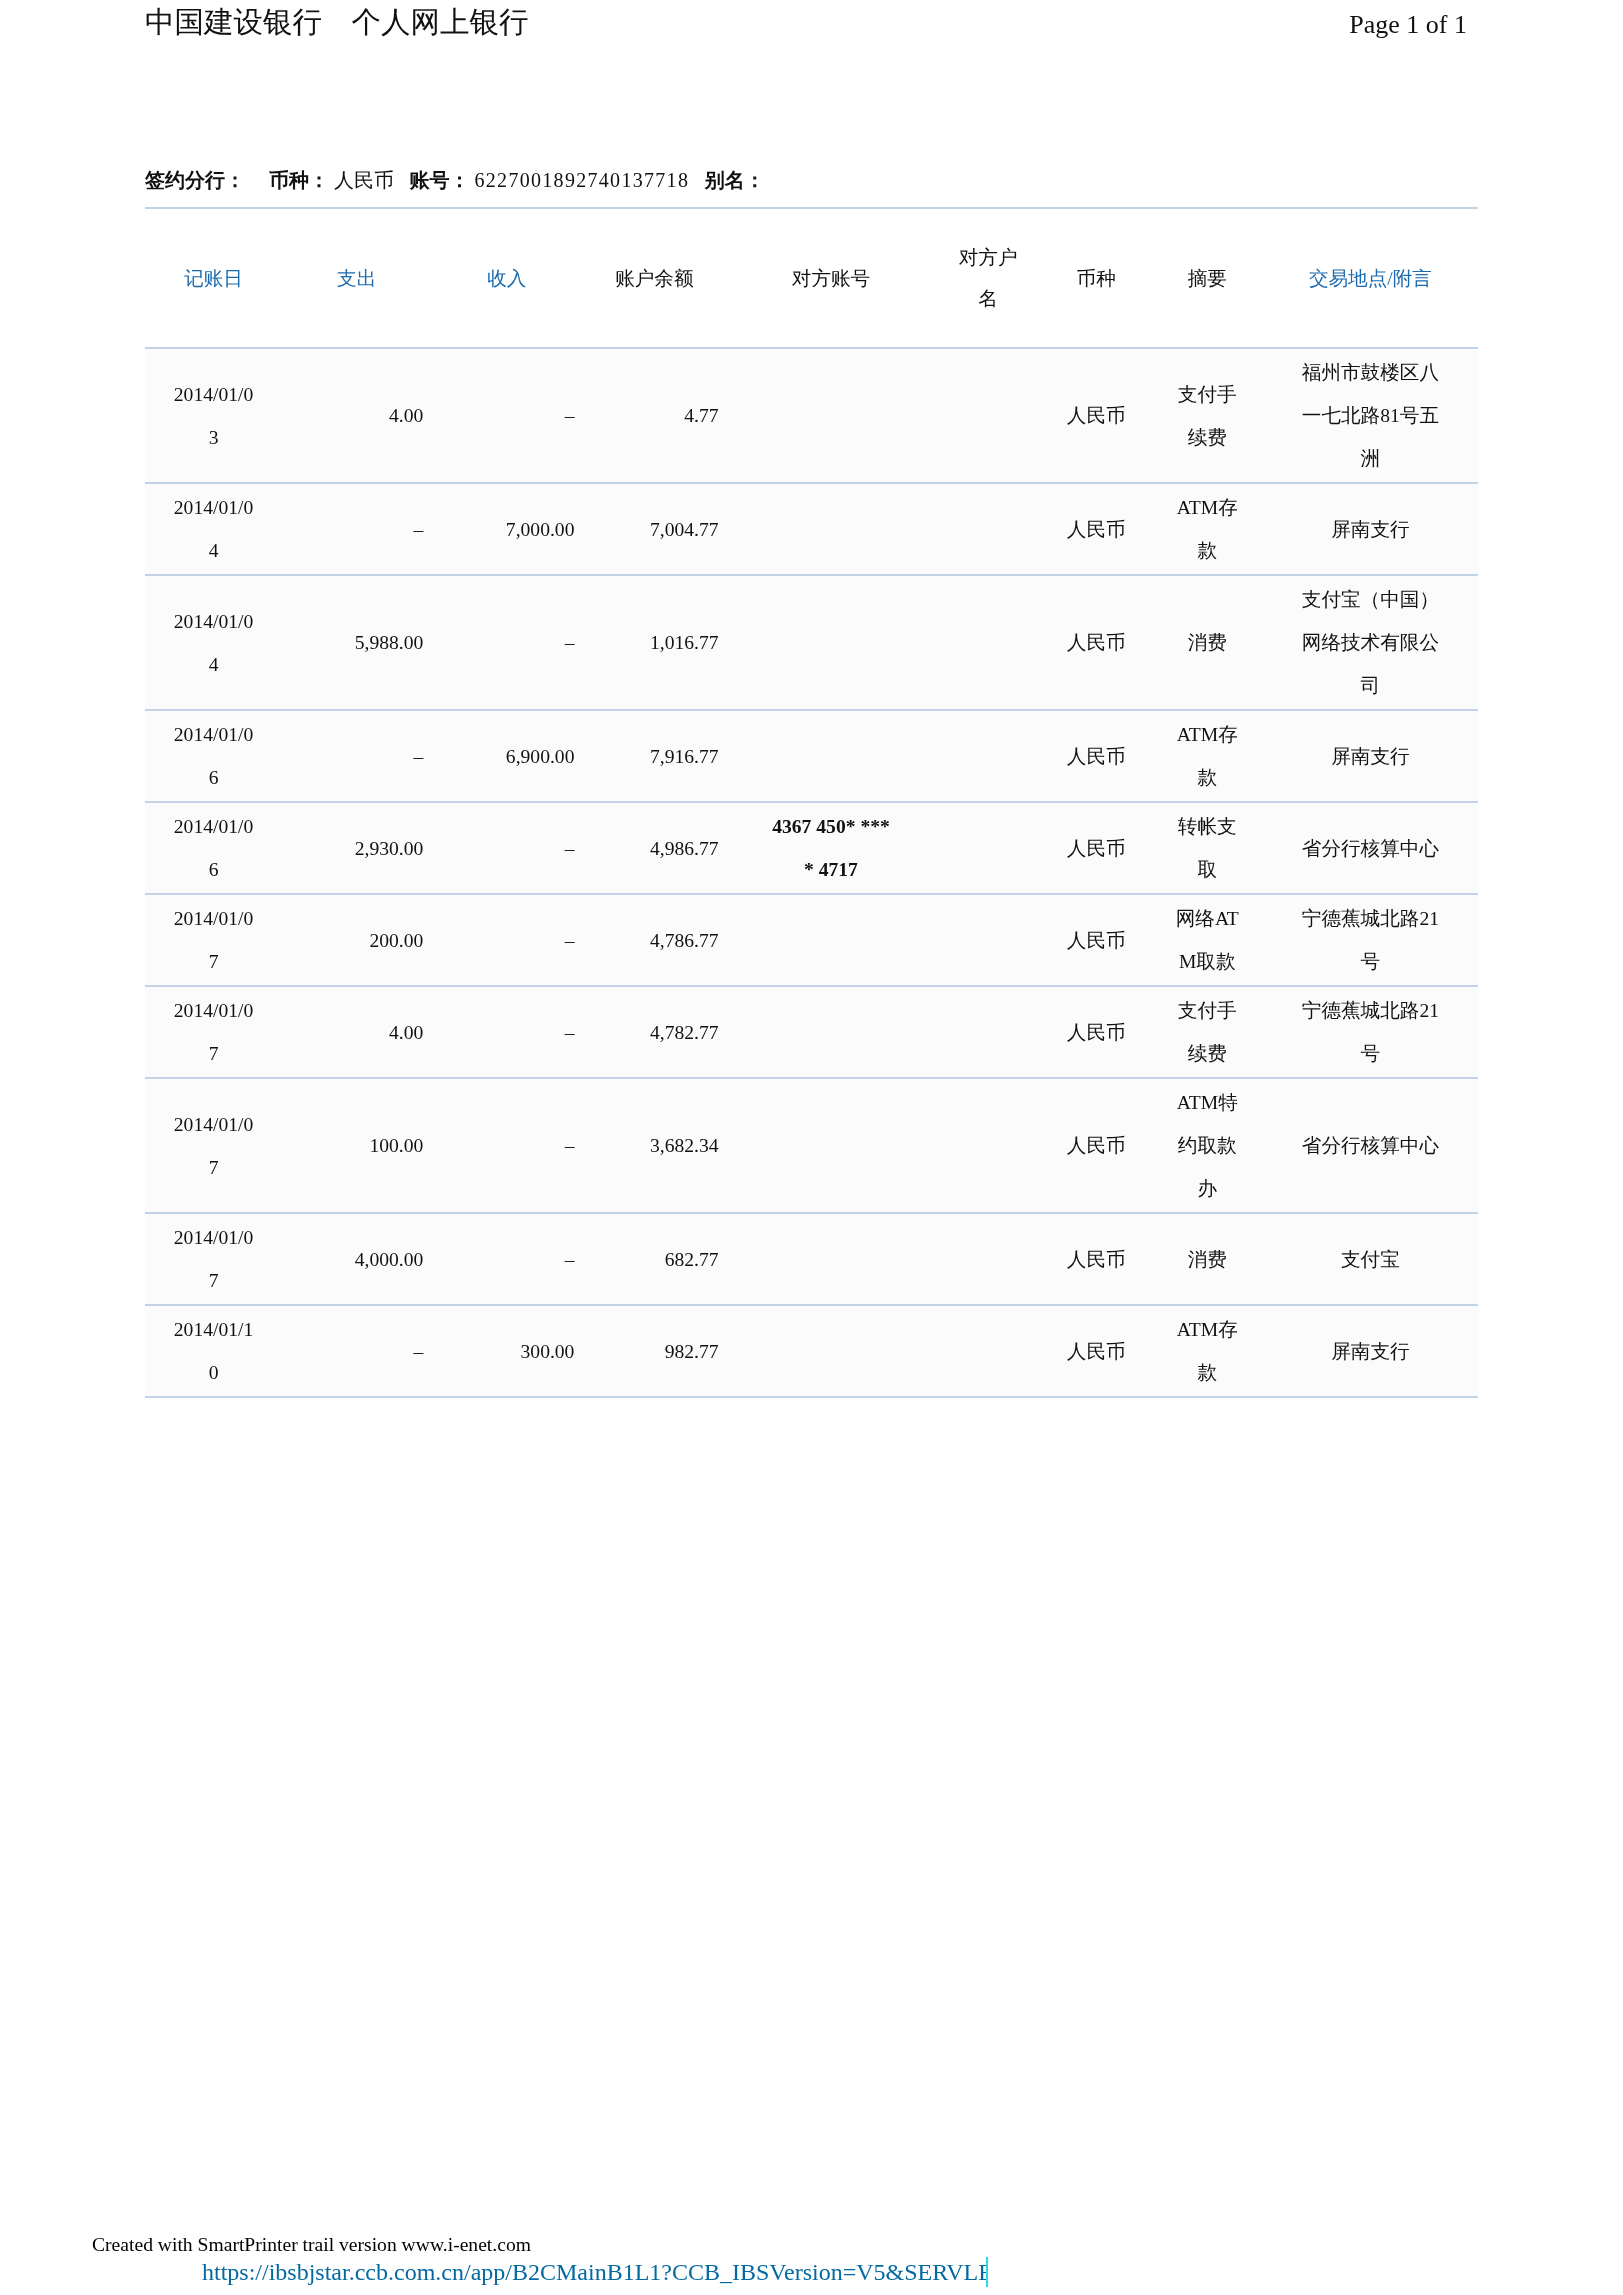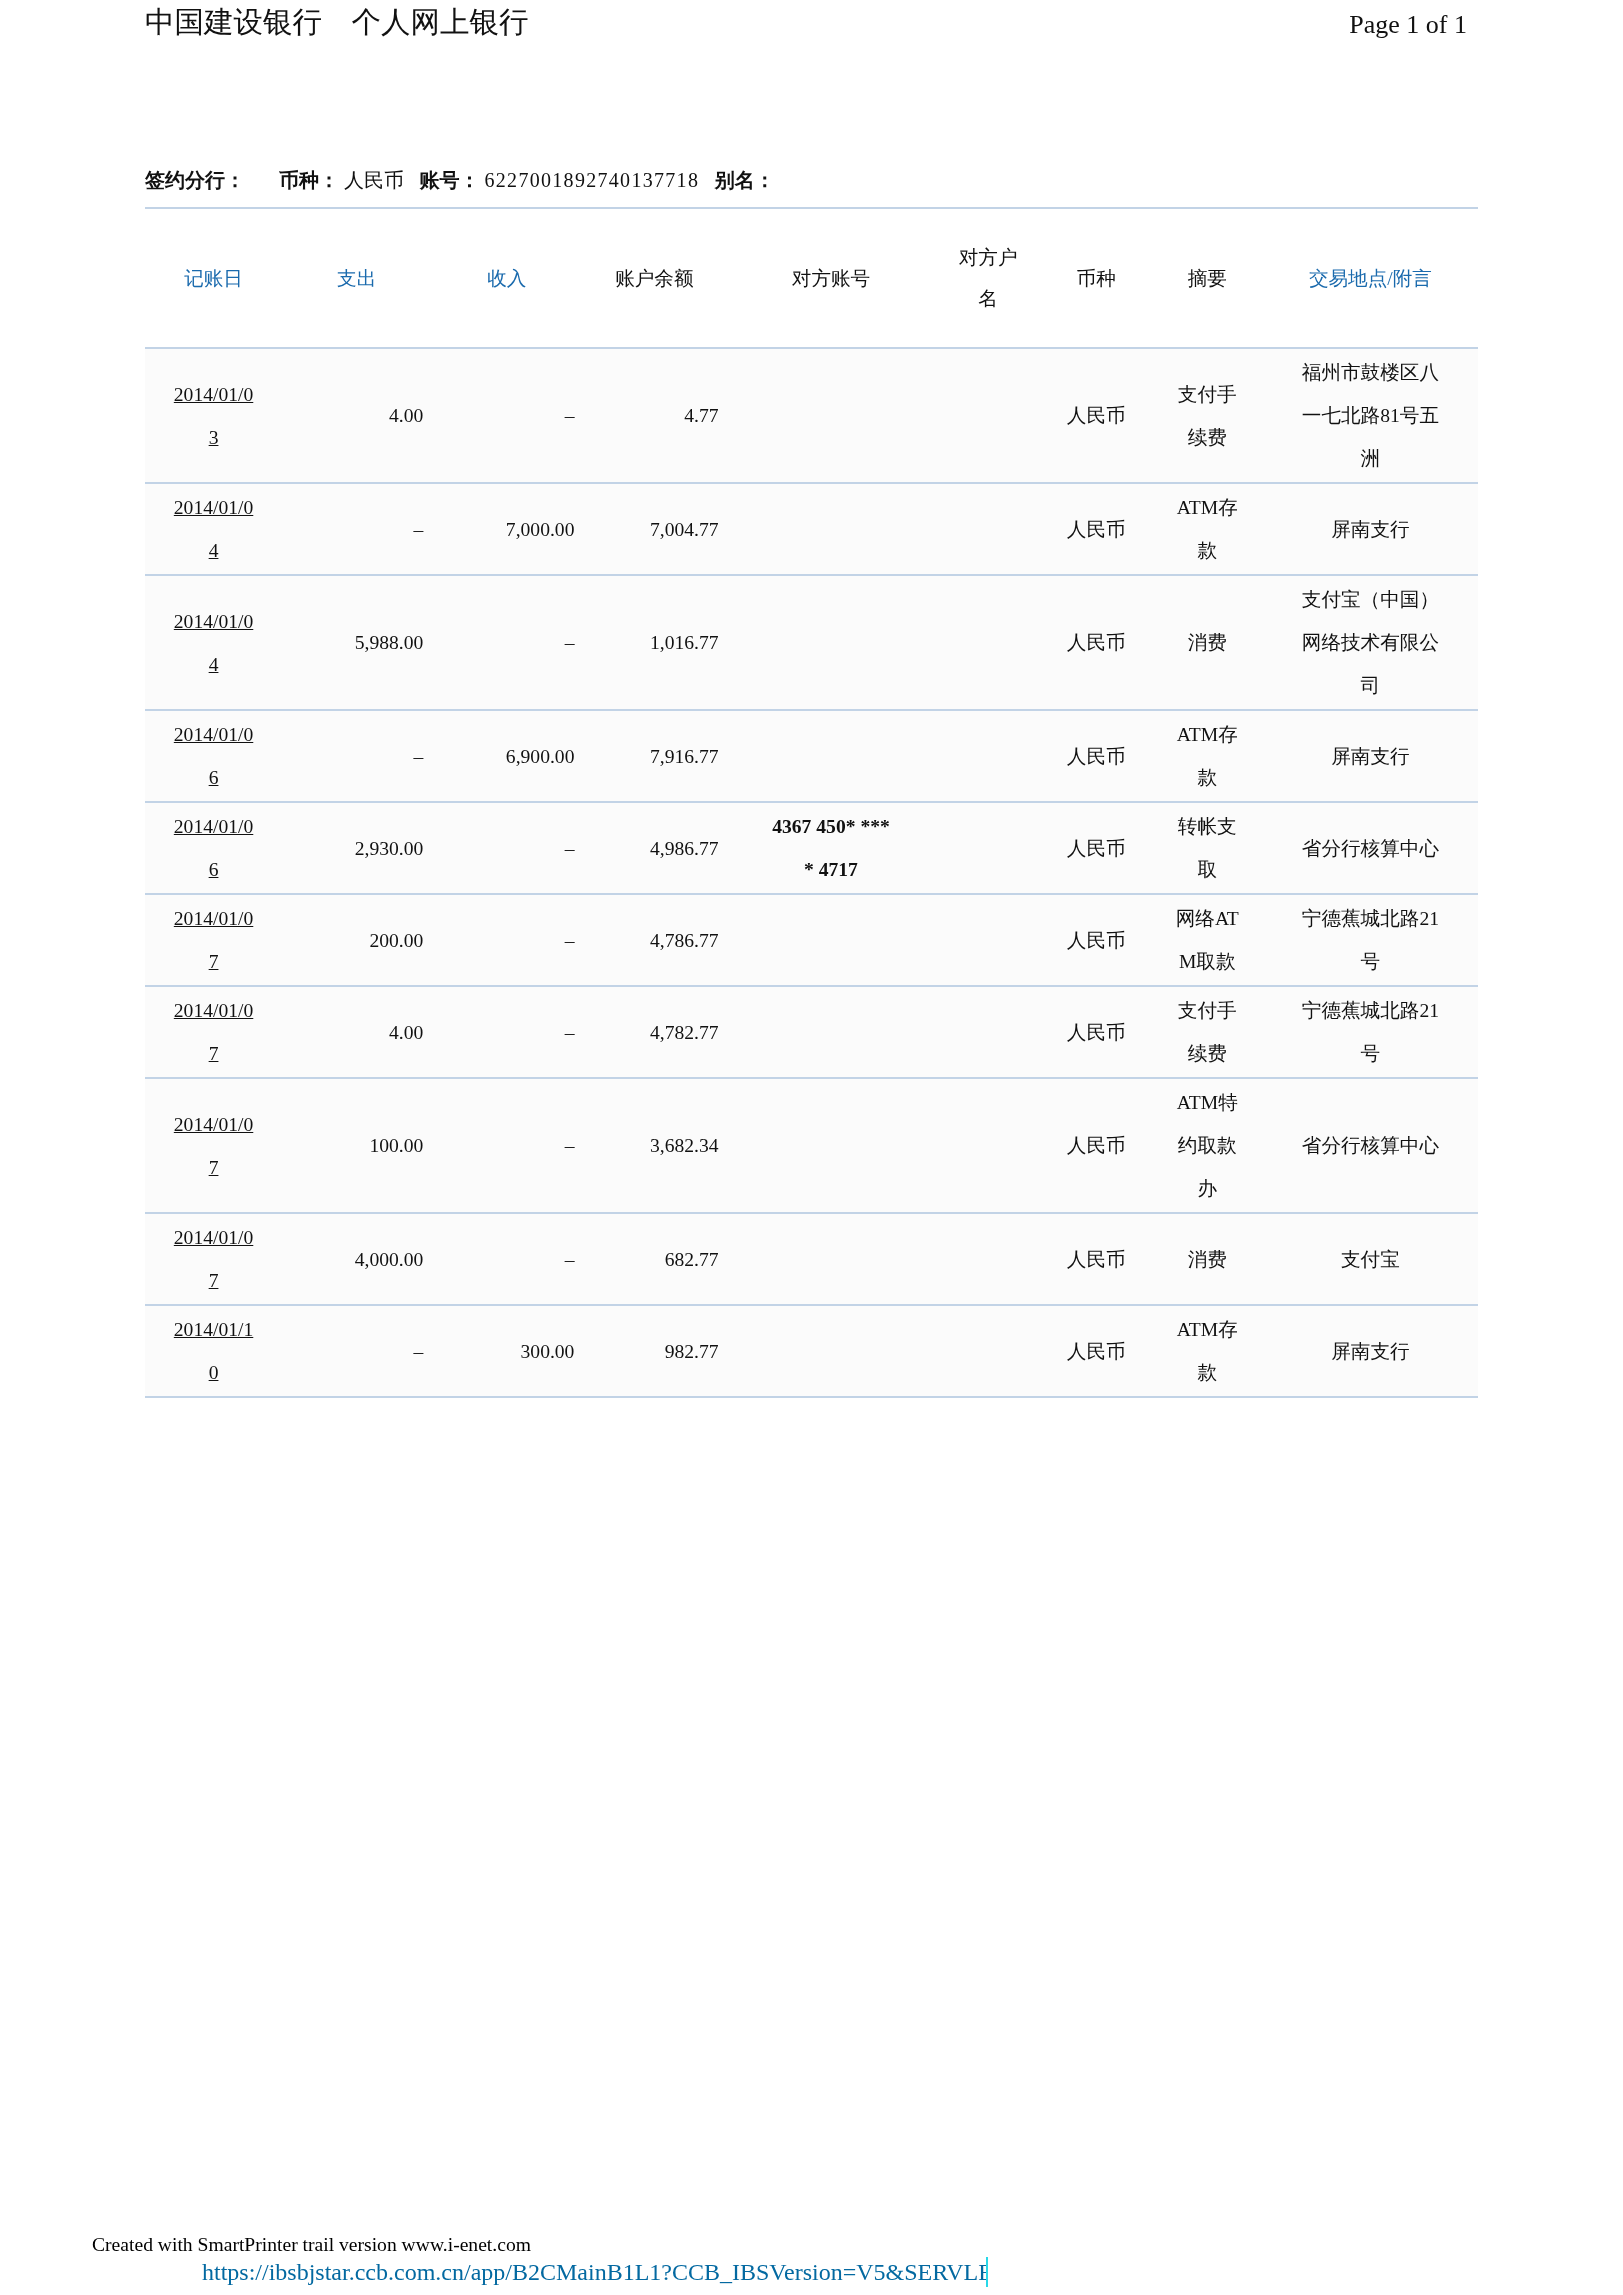--- a/index.html
+++ b/index.html
@@ -19,21 +19,21 @@
   .page-indicator{
     position:absolute;right:156px;top:7.9px;
     font-size:26px;line-height:33px;white-space:nowrap;
   }
   
   .account-line{
     position:absolute;left:145px;top:165px;
     font-size:20px;line-height:31px;white-space:nowrap;
   }
   .account-line .lbl{font-weight:bold;}
-  .account-line .gap-big{margin-left:29px;}
+  .account-line .gap-big{margin-left:19px;}
   .account-line .gap{margin-left:10.5px;}
   .account-number{letter-spacing:1.3px;}
   
   table.tx{
     position:absolute;left:145px;top:207px;
     width:1333px;table-layout:fixed;
     border-collapse:collapse;
     border-top:2.6px solid var(--sep,#c2d3e6);
     font-size:19.6px;
   }
@@ -50,21 +50,21 @@
   .tx th.th-accent{color:var(--accent,#1a6aad);}
   .tx th.col-name{padding-left:19.6px;padding-right:19.6px;}
   .tx tbody tr{background:var(--rowbg,#fbfbfb);}
   .tx td{
     vertical-align:middle;text-align:center;
     padding:2px 0;line-height:43px;
     border-bottom:2.6px solid var(--sep,#c2d3e6);
     word-break:break-all;
   }
   .tx td.num{text-align:right;padding-right:7.9px;word-break:normal;}
-  .tx td.col-date{padding-left:26px;padding-right:26px;text-decoration:underline;}
+  .tx td.col-date{padding-left:26px;padding-right:26px;}
   .tx td.col-cp{padding-left:43px;padding-right:43px;font-weight:bold;}
   .tx td.col-name{padding-left:19.6px;padding-right:19.6px;}
   .tx td.col-summary,.tx th.col-summary{padding-left:23px;padding-right:23px;}
   .tx td.col-location,.tx th.col-location{padding-left:35px;padding-right:35px;}
   
   .footer-note{
     position:absolute;left:92px;top:2233px;
     font-family:Liberation Serif, serif;
     font-size:19.6px;line-height:23.6px;white-space:nowrap;color:#000;
   }

